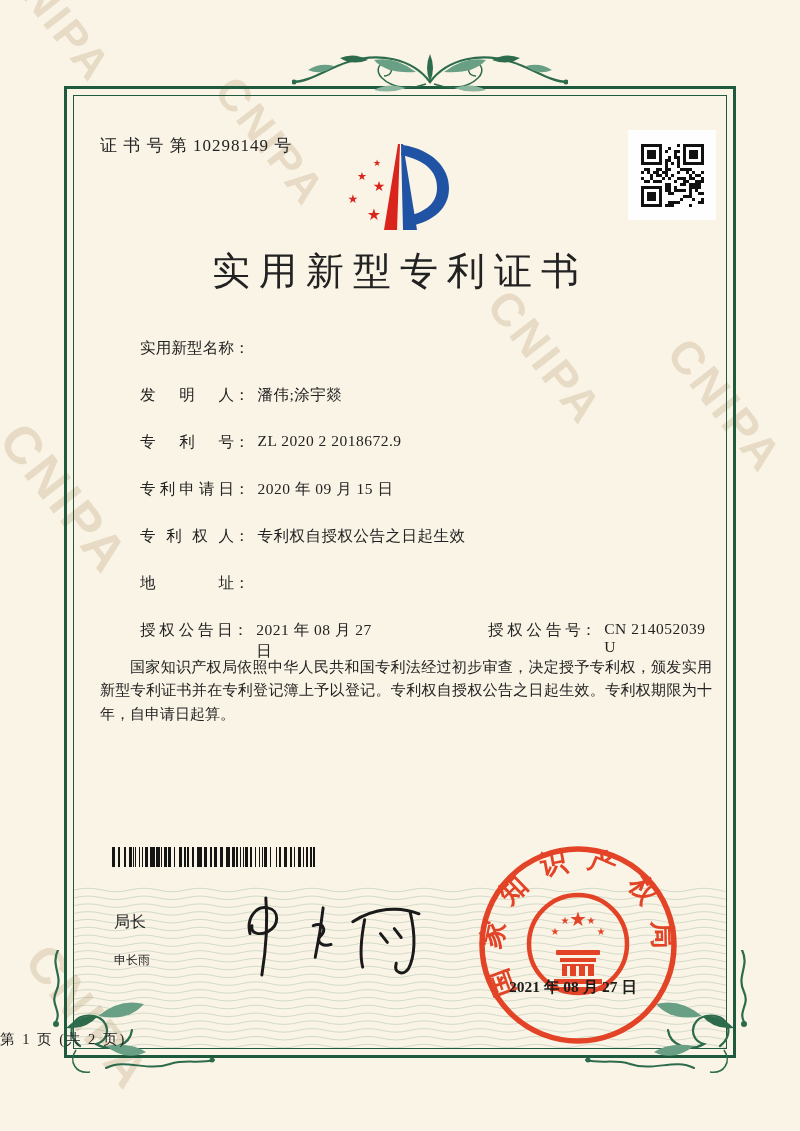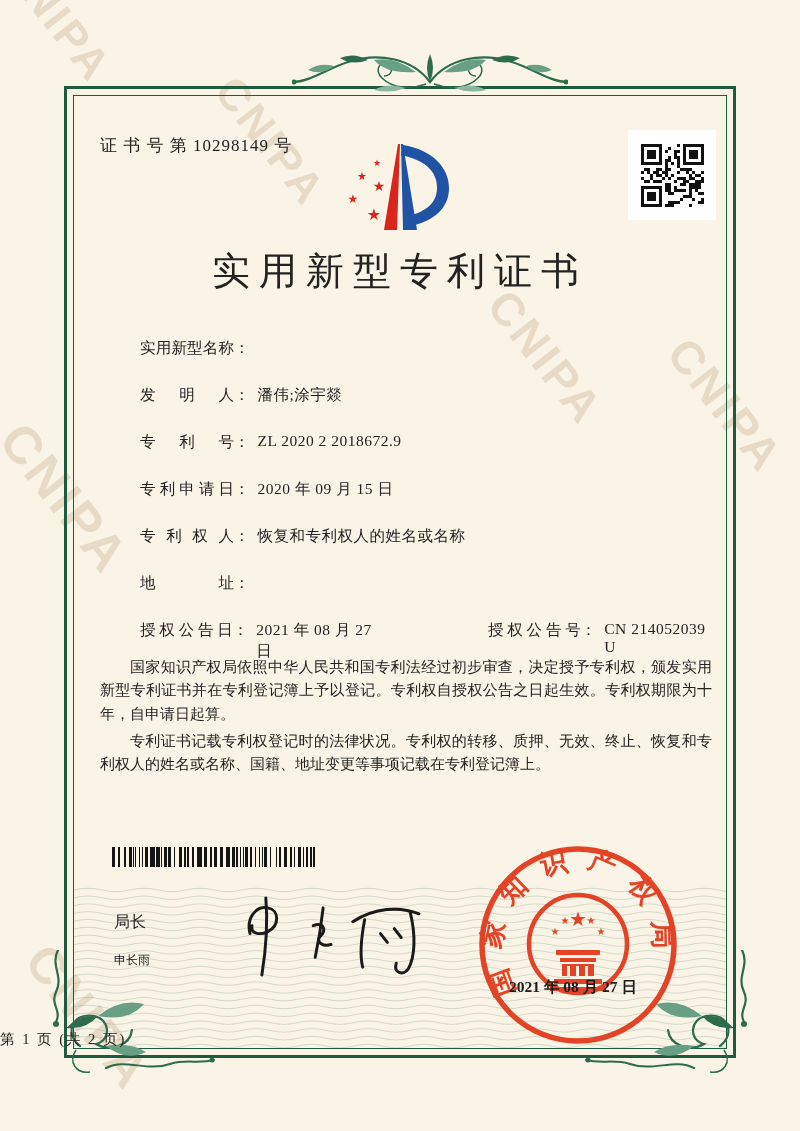--- a/index.html
+++ b/index.html
@@ -280,21 +280,21 @@
       <span class="fvalue">ZL 2020 2 2018672.9</span>
     </div>
     <div class="frow">
       <span class="flabel">专利申请日</span>
         <span class="fcolon">：</span>
       <span class="fvalue">2020 年 09 月 15 日</span>
     </div>
     <div class="frow">
       <span class="flabel">专利权人</span>
         <span class="fcolon">：</span>
-      <span class="fvalue">恢复和专利权人的姓名或名称</span>
+      <span class="fvalue">专利权自授权公告之日起生效</span>
     </div>
     <div class="frow">
       <span class="flabel">地址</span>
         <span class="fcolon">：</span>
     </div>
     <div class="frow">
       <div class="grant-group">
         <span class="flabel">授权公告日</span>
           <span class="fcolon">：</span>
         <span class="fvalue">2021 年 08 月 27 日</span>
@@ -303,21 +303,20 @@
       <div class="grant-group">
         <span class="flabel">授权公告号</span>
           <span class="fcolon">：</span>
         <span class="fvalue">CN 214052039 U</span>
       </div>
     </div>
   </div>
 
   <div class="body-text">
     <p>国家知识产权局依照中华人民共和国专利法经过初步审查，决定授予专利权，颁发实用新型专利证书并在专利登记簿上予以登记。专利权自授权公告之日起生效。专利权期限为十年，自申请日起算。</p>
-    <p>专利证书记载专利权登记时的法律状况。专利权的转移、质押、无效、终止、恢复和专利权人的姓名或名称、国籍、地址变更等事项记载在专利登记簿上。</p>
   </div>
 
   <div class="barcode" id="barcode">
       <div style="width:3px;background:#151515"></div>
       <div style="width:3px;background:transparent"></div>
       <div style="width:2px;background:#151515"></div>
       <div style="width:4px;background:transparent"></div>
       <div style="width:2px;background:#151515"></div>
       <div style="width:3px;background:transparent"></div>
       <div style="width:3px;background:#151515"></div>

